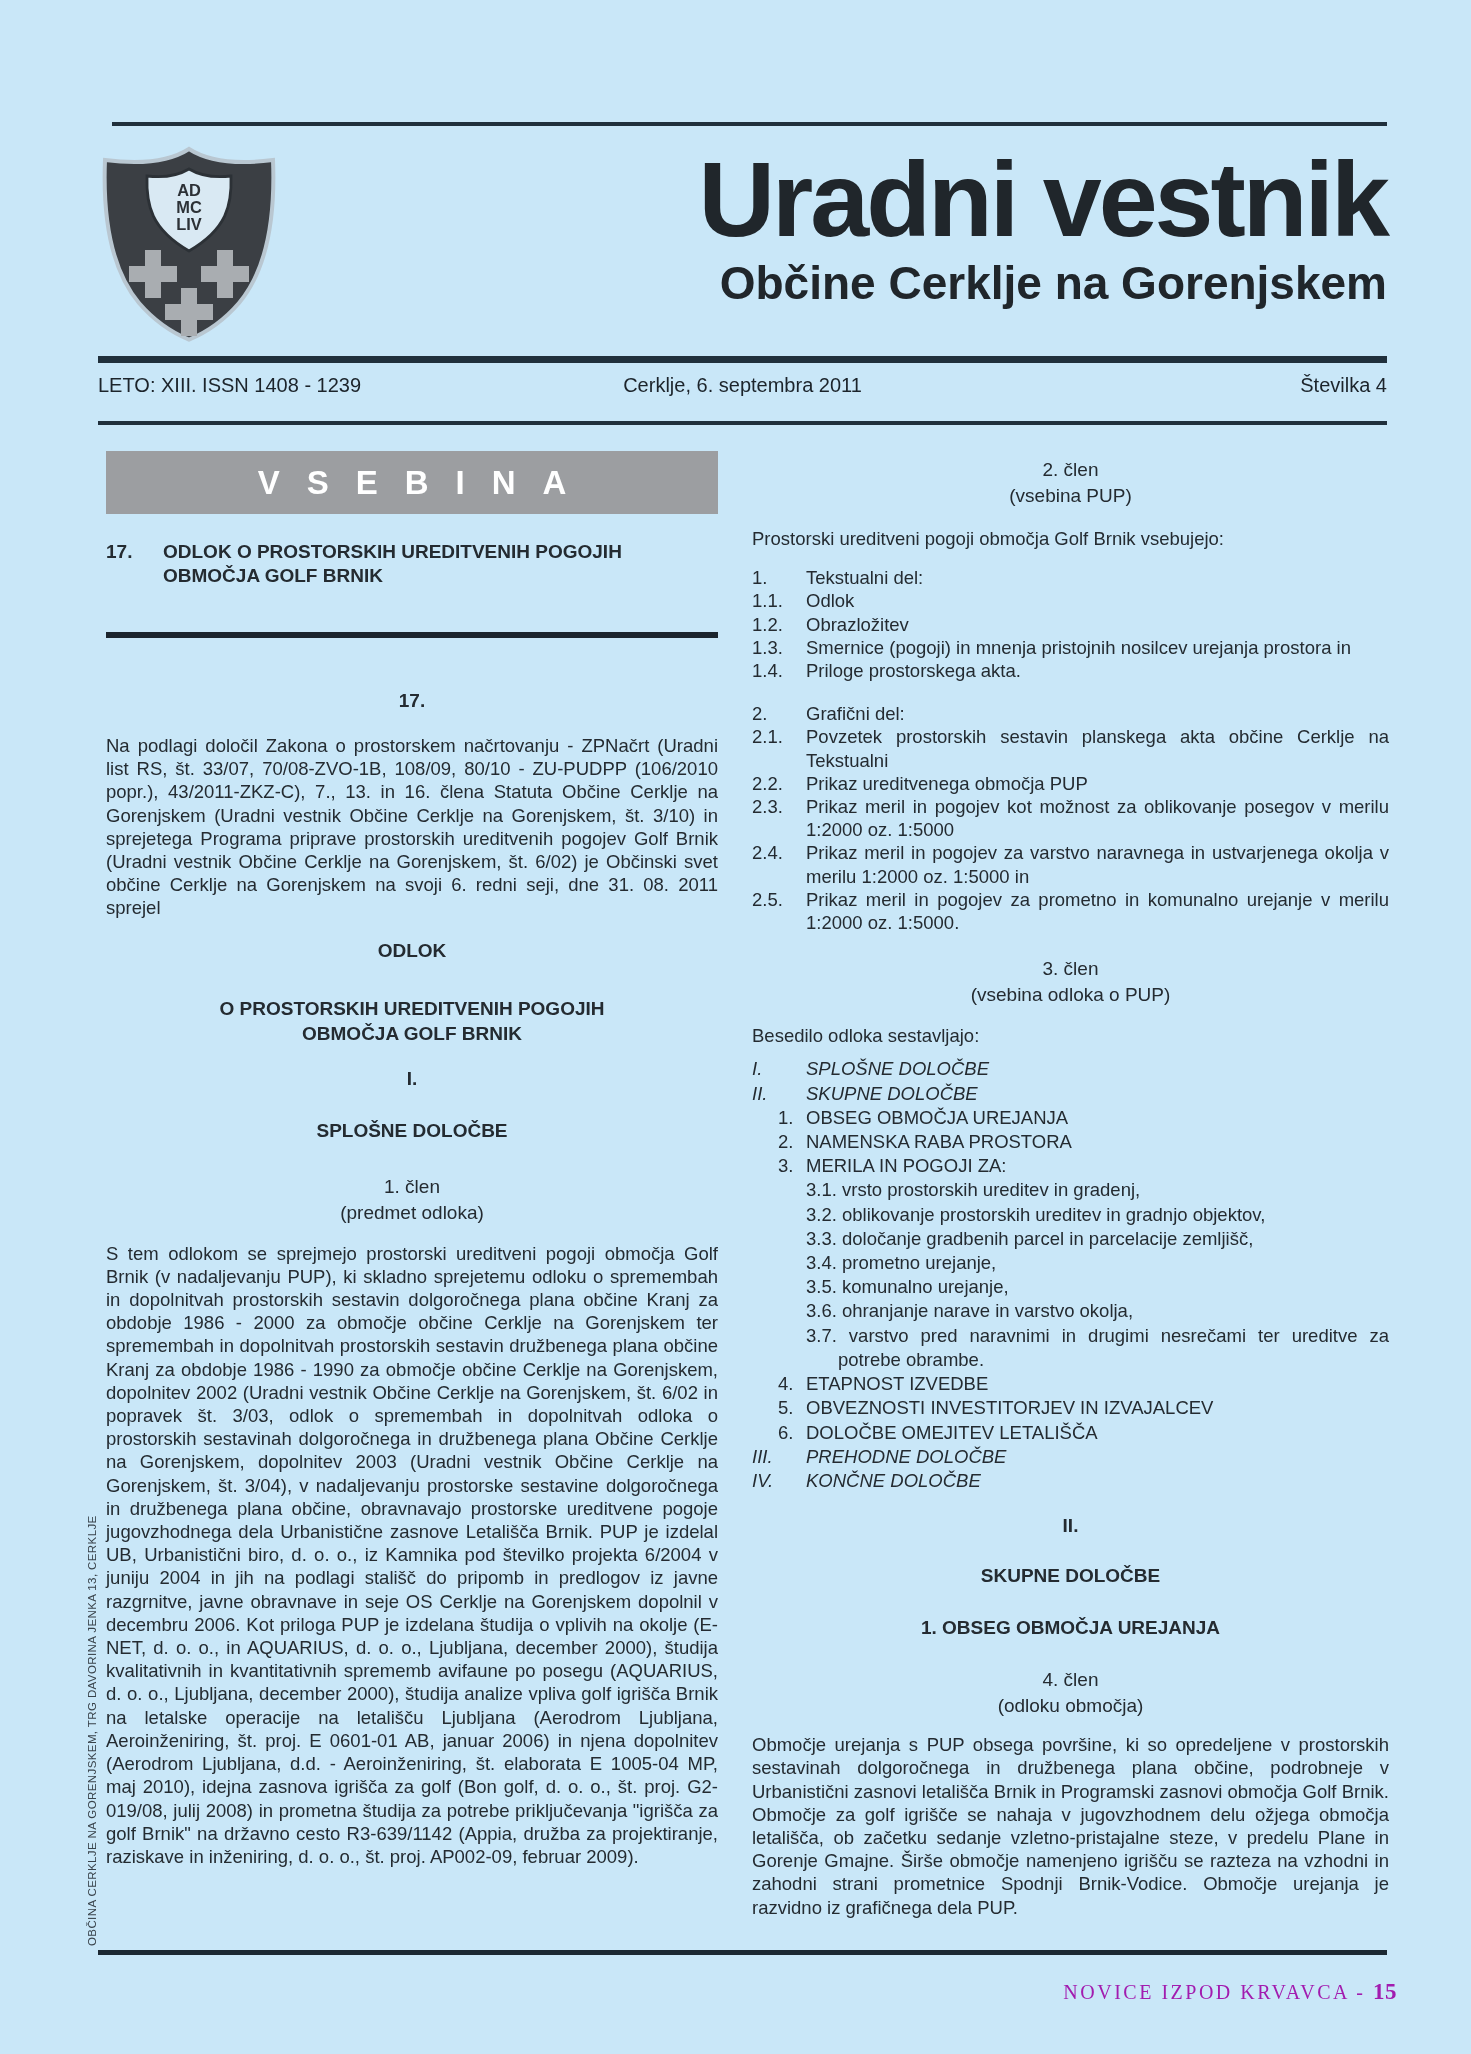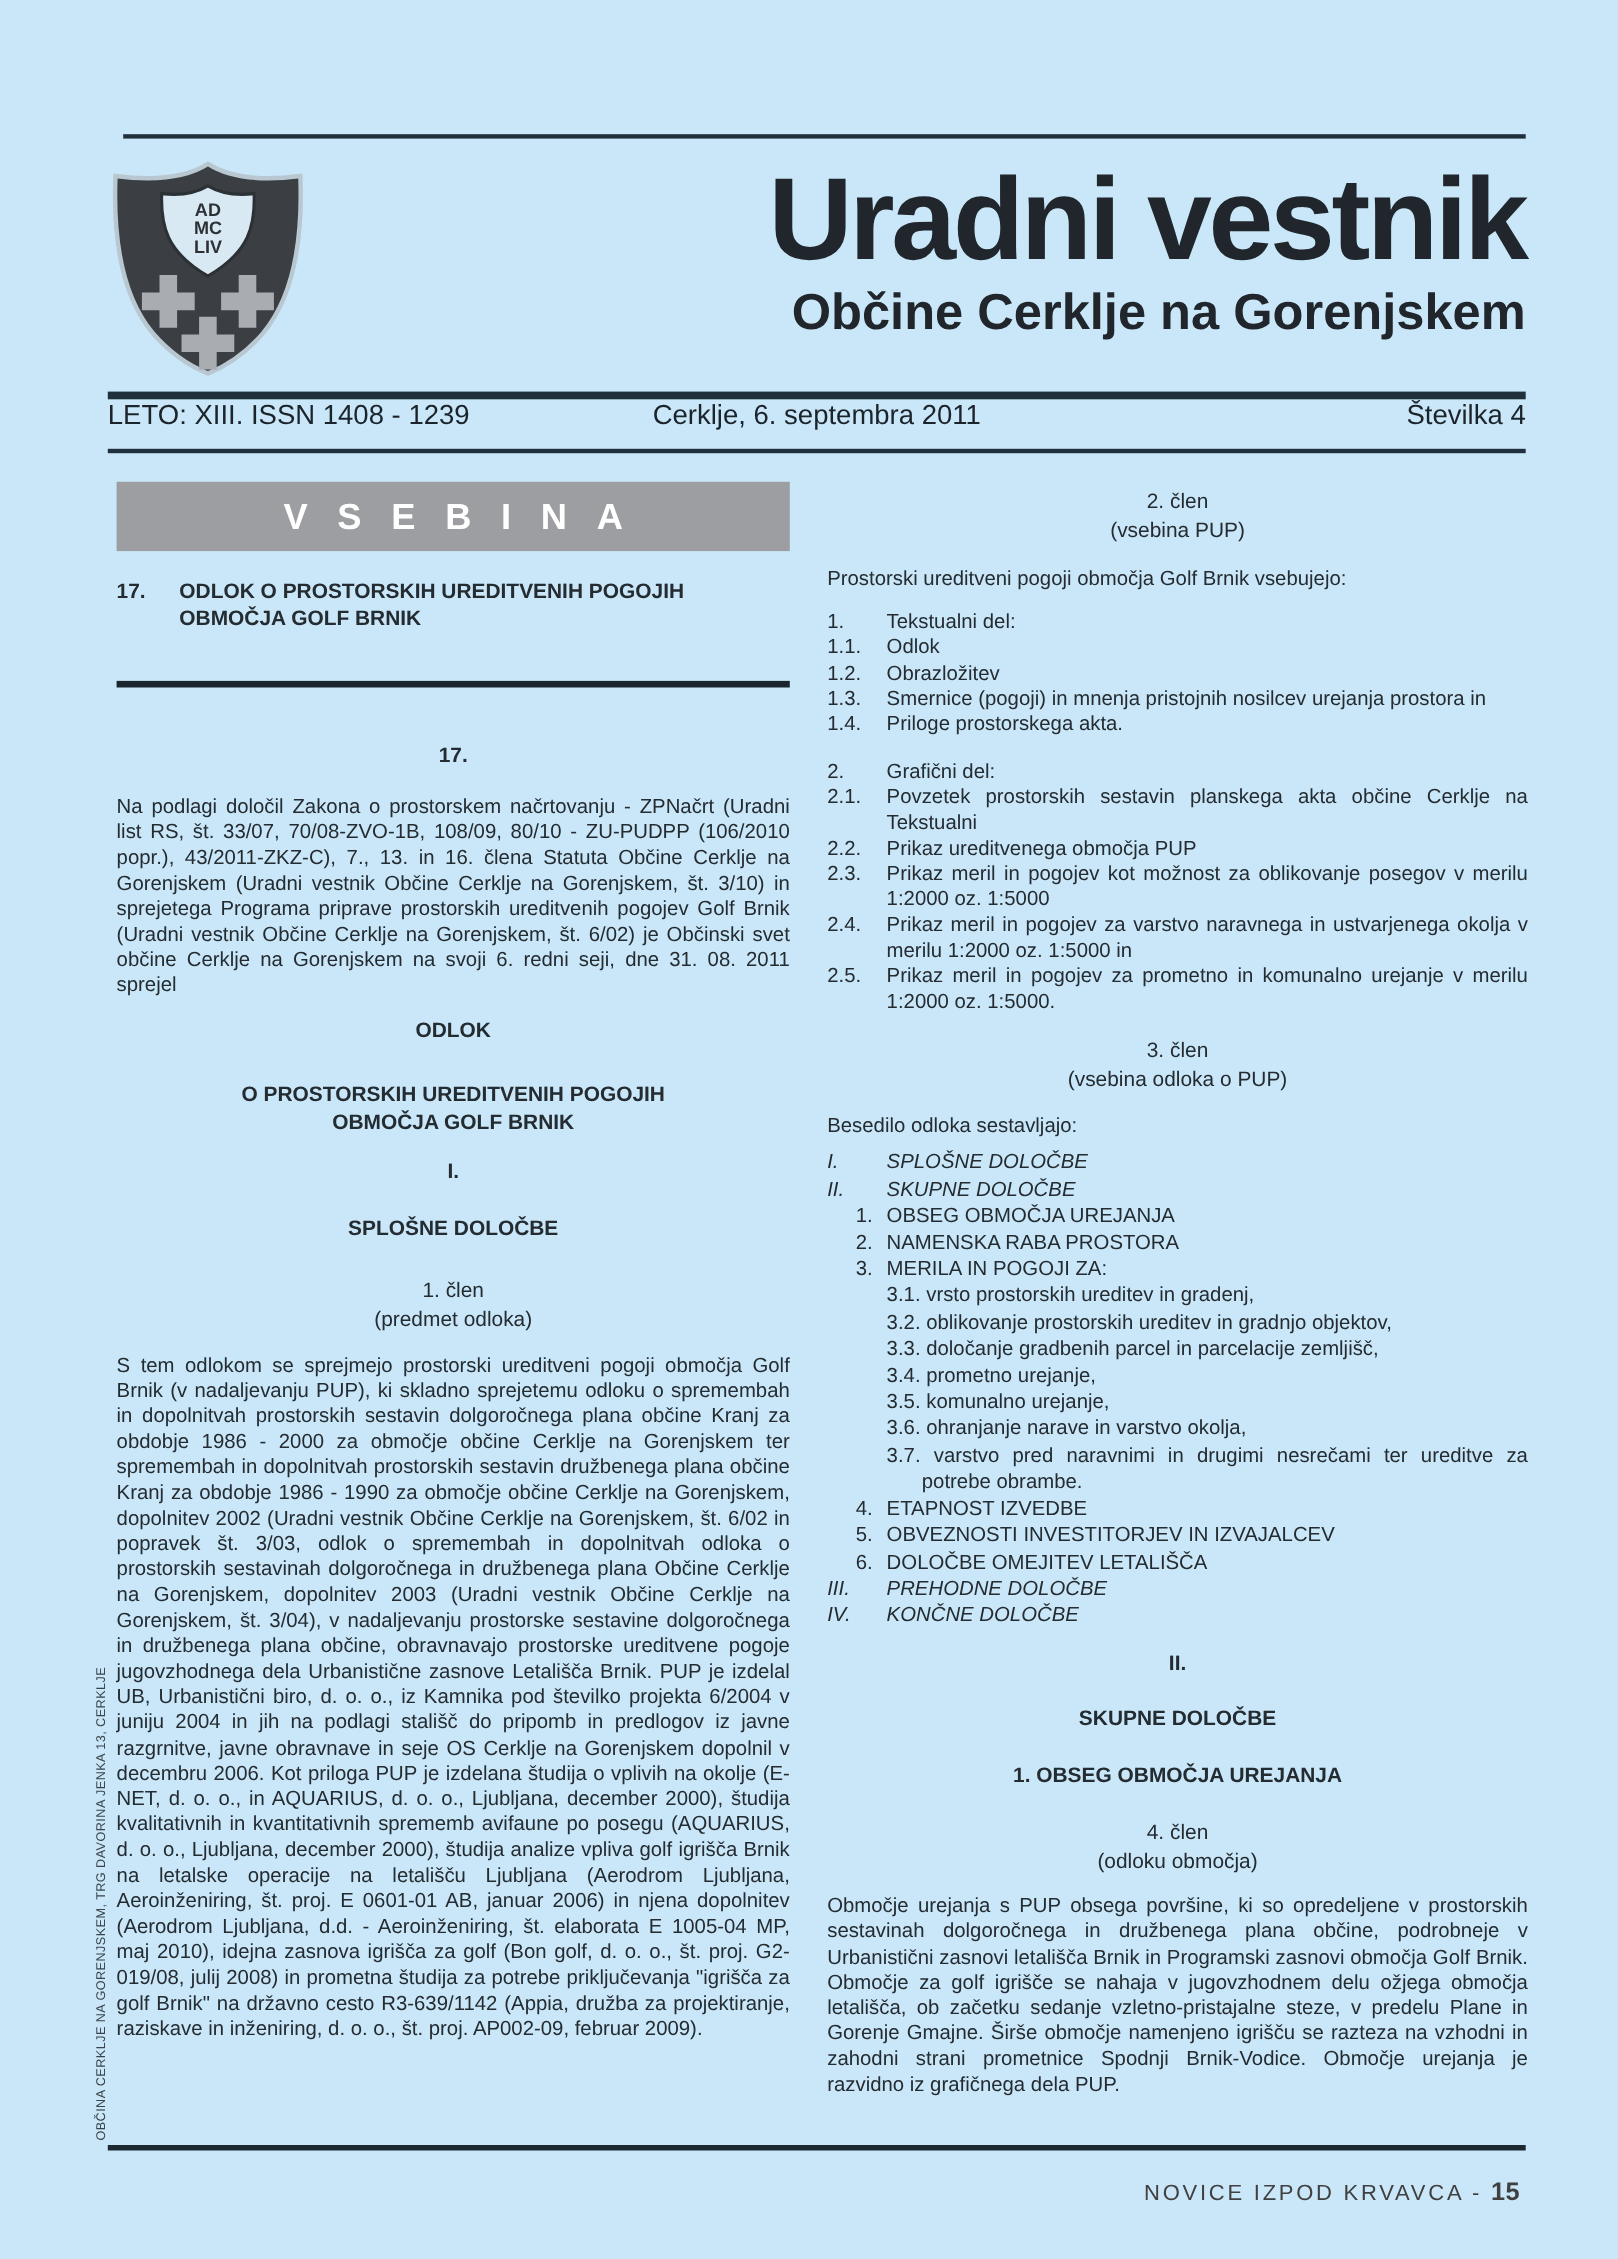--- a/index.html
+++ b/index.html
@@ -7,21 +7,21 @@
         font-family:"Liberation Sans","DejaVu Sans",sans-serif;color:#242b31;overflow:hidden;}
   .rule{background:#20303c;}
   .rule-top{height:4px;margin:122px 84px 0 112px;}
   .masthead{display:flex;margin:16px 84px 0 98px;height:208px;}
   .logo-wrap{flex:0 0 186px;padding-top:2px;}
   .logo-wrap svg{width:182px;height:200px;display:block;}
   .masthead-titles{flex:1;text-align:right;padding-top:0;}
   .title{font-size:106px;font-weight:bold;letter-spacing:-3px;line-height:1.08;color:#20262b;}
   .subtitle{font-size:46px;font-weight:bold;color:#20262b;margin-top:2px;line-height:1.1;}
   .rule-heavy{height:7px;margin:6px 84px 0 98px;}
-  .infobar{display:flex;margin:0 84px 0 98px;height:45px;font-size:25px;color:#1c242b;}
+  .infobar{display:flex;align-items:center;margin:0 84px 13px 98px;height:45px;font-size:20px;color:#1c242b;}
   .ib-left{flex:1;text-align:left;}
   .ib-center{flex:1.3;text-align:center;}
   .ib-right{flex:1;text-align:right;}
   .rule-mid{height:4px;margin:0 84px 0 98px;}
 
   .columns{display:flex;gap:34px;padding:26px 82px 0 106px;align-items:flex-start;}
   .col-left{flex:0 0 612px;width:612px;}
   .col-right{flex:0 0 637px;width:637px;}
   .center{text-align:center;}
   .bold{font-weight:bold;}
@@ -60,22 +60,22 @@
   .o-arabic{display:flex;padding-left:26px;}
   .o-arabic .o-num{flex:0 0 28px;}
   .o-sub{padding-left:86px;text-indent:-32px;text-align:justify;}
   .sp-ii{margin-top:22px;font-size:19px;}
   .sp-skupne{margin-top:28px;font-size:19px;}
   .sp-obseg{margin-top:30px;font-size:19px;}
   .sp-clen4{margin-top:28px;font-size:19px;line-height:26px;}
   .sp-final{margin-top:14px;}
 
   .footer-rule{position:absolute;left:98px;right:84px;top:1950px;height:5px;background:#1c2933;}
-  .footer{position:absolute;top:1979px;right:89px;font-family:Liberation Sans, sans-serif;
-          font-size:20px;letter-spacing:2.5px;color:#404040;white-space:nowrap;}
+  .footer{position:absolute;top:1979px;right:74px;font-family:Liberation Serif, serif;
+          font-size:20px;letter-spacing:2.5px;color:#a21caf;white-space:nowrap;}
   .f-page{font-weight:bold;font-size:23px;letter-spacing:0.5px;}
   .margin-note{position:absolute;left:86px;top:1946px;transform:rotate(-90deg);transform-origin:0 0;
                font-size:11.5px;letter-spacing:0.4px;color:#39434b;white-space:nowrap;}
 </style>
 </head>
 <body>
 
 <div class="page">
 
   <div class="rule rule-top"></div>

